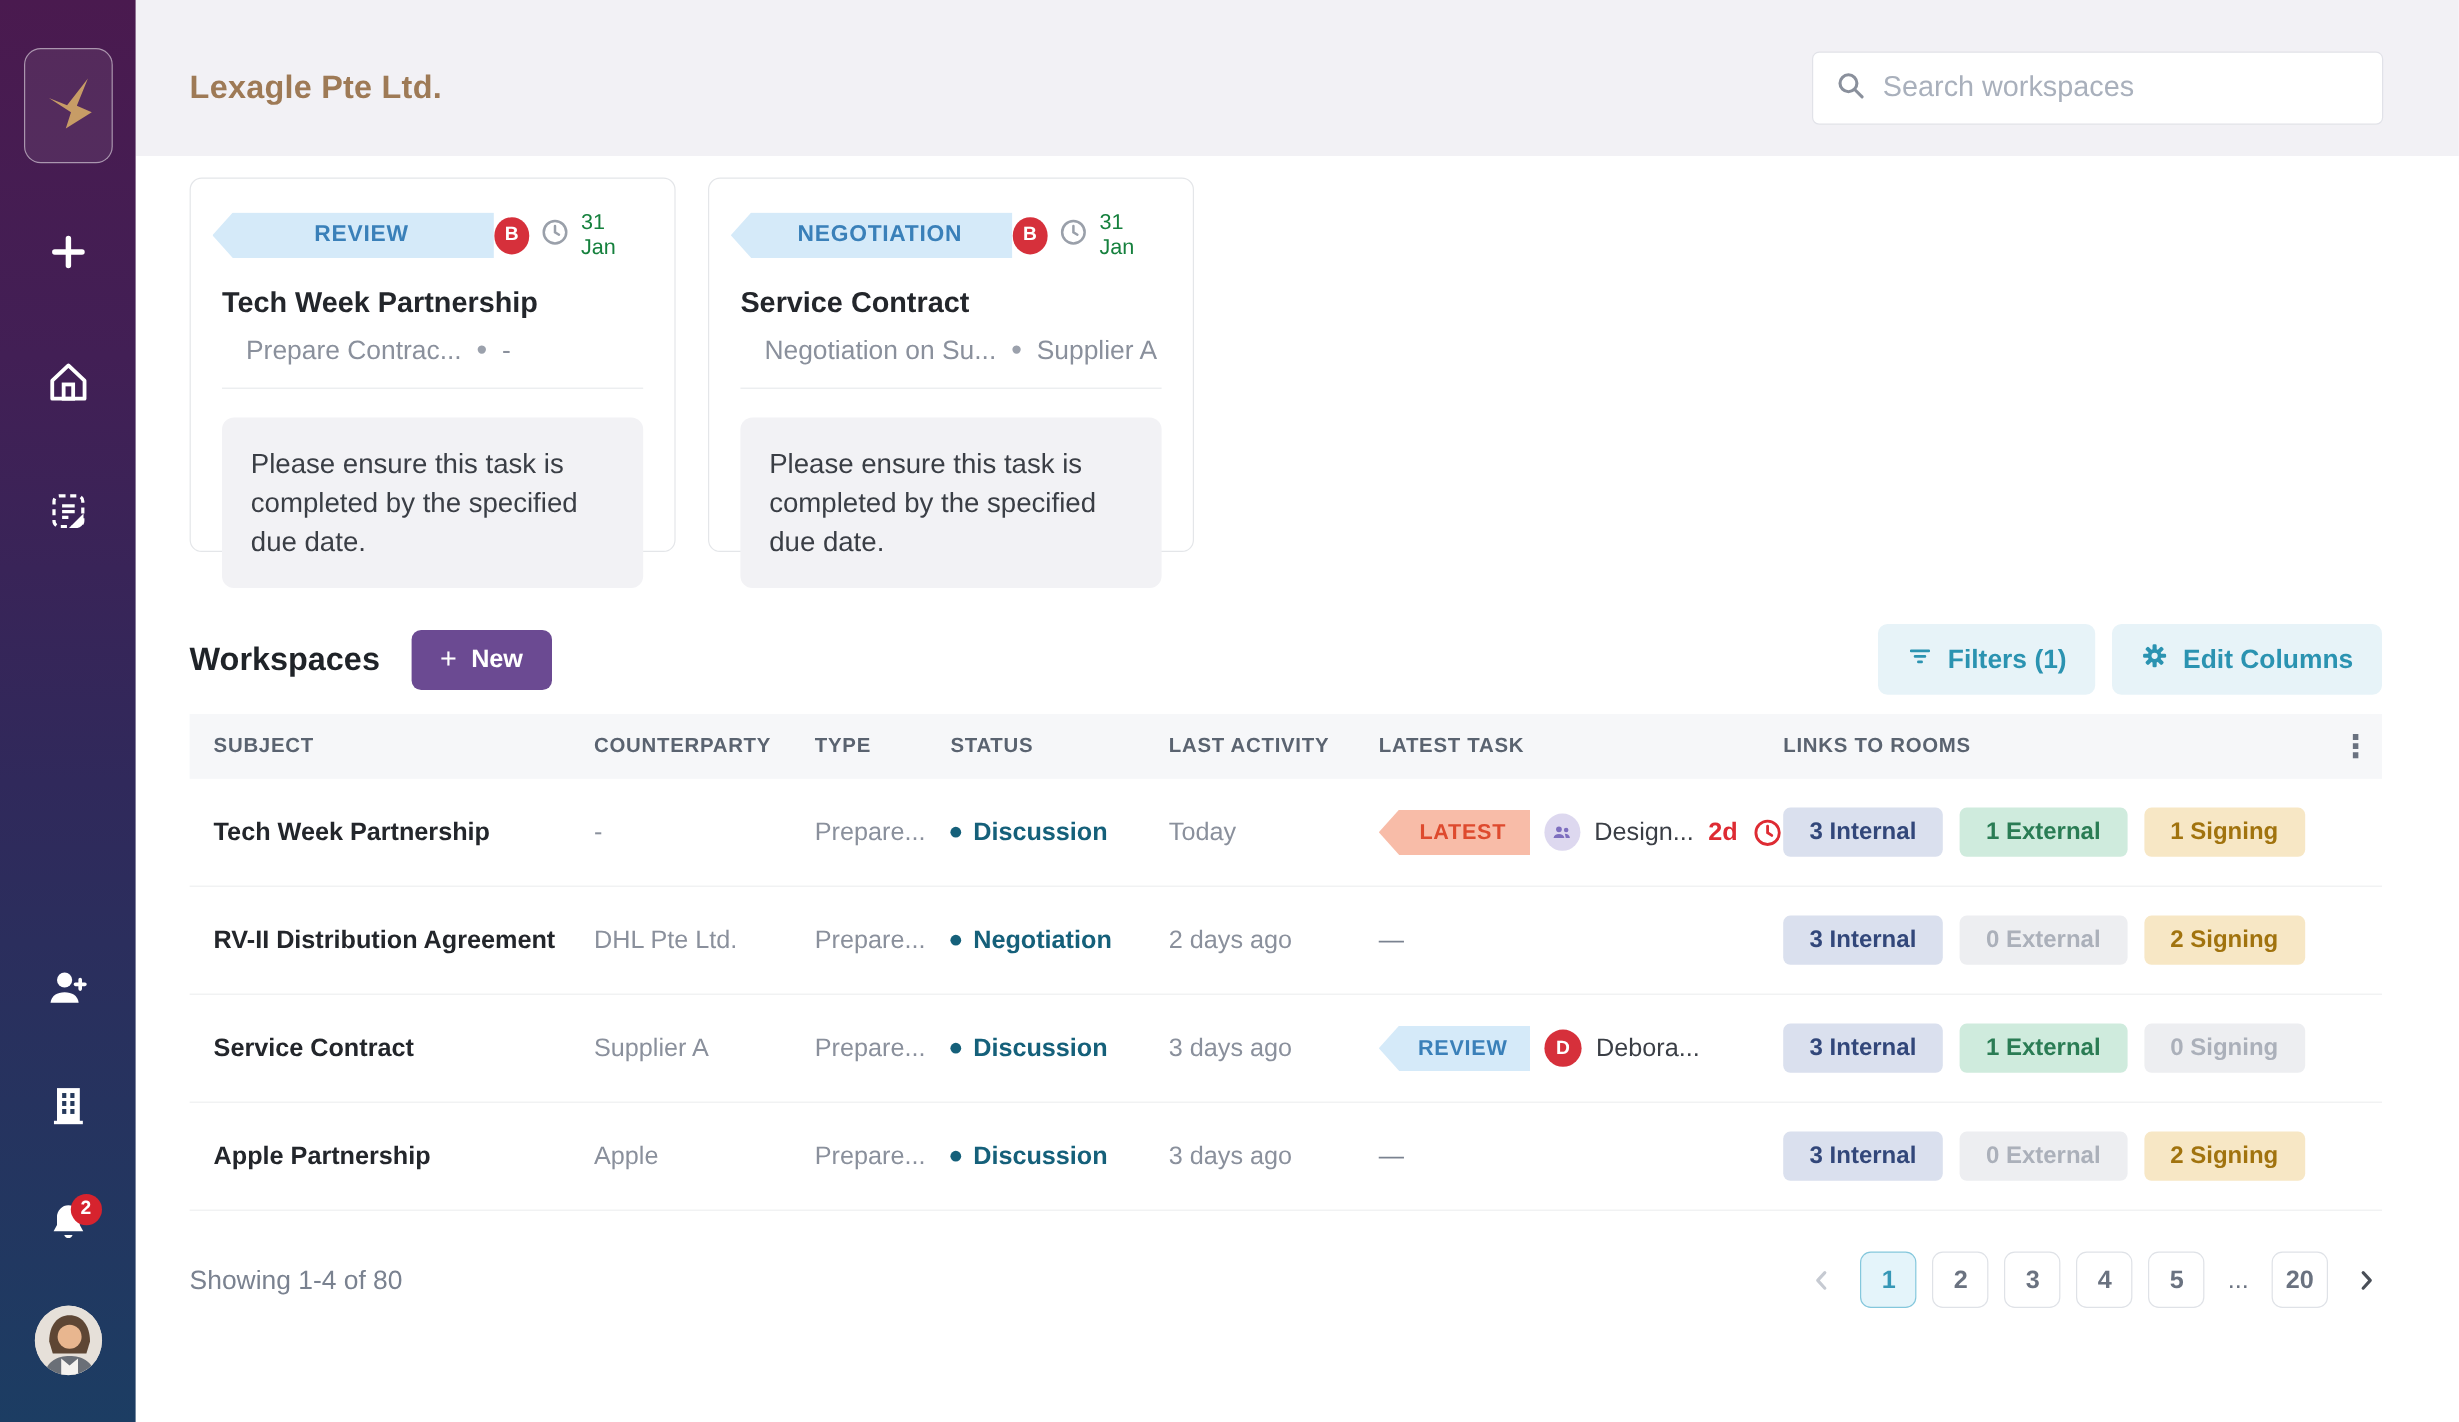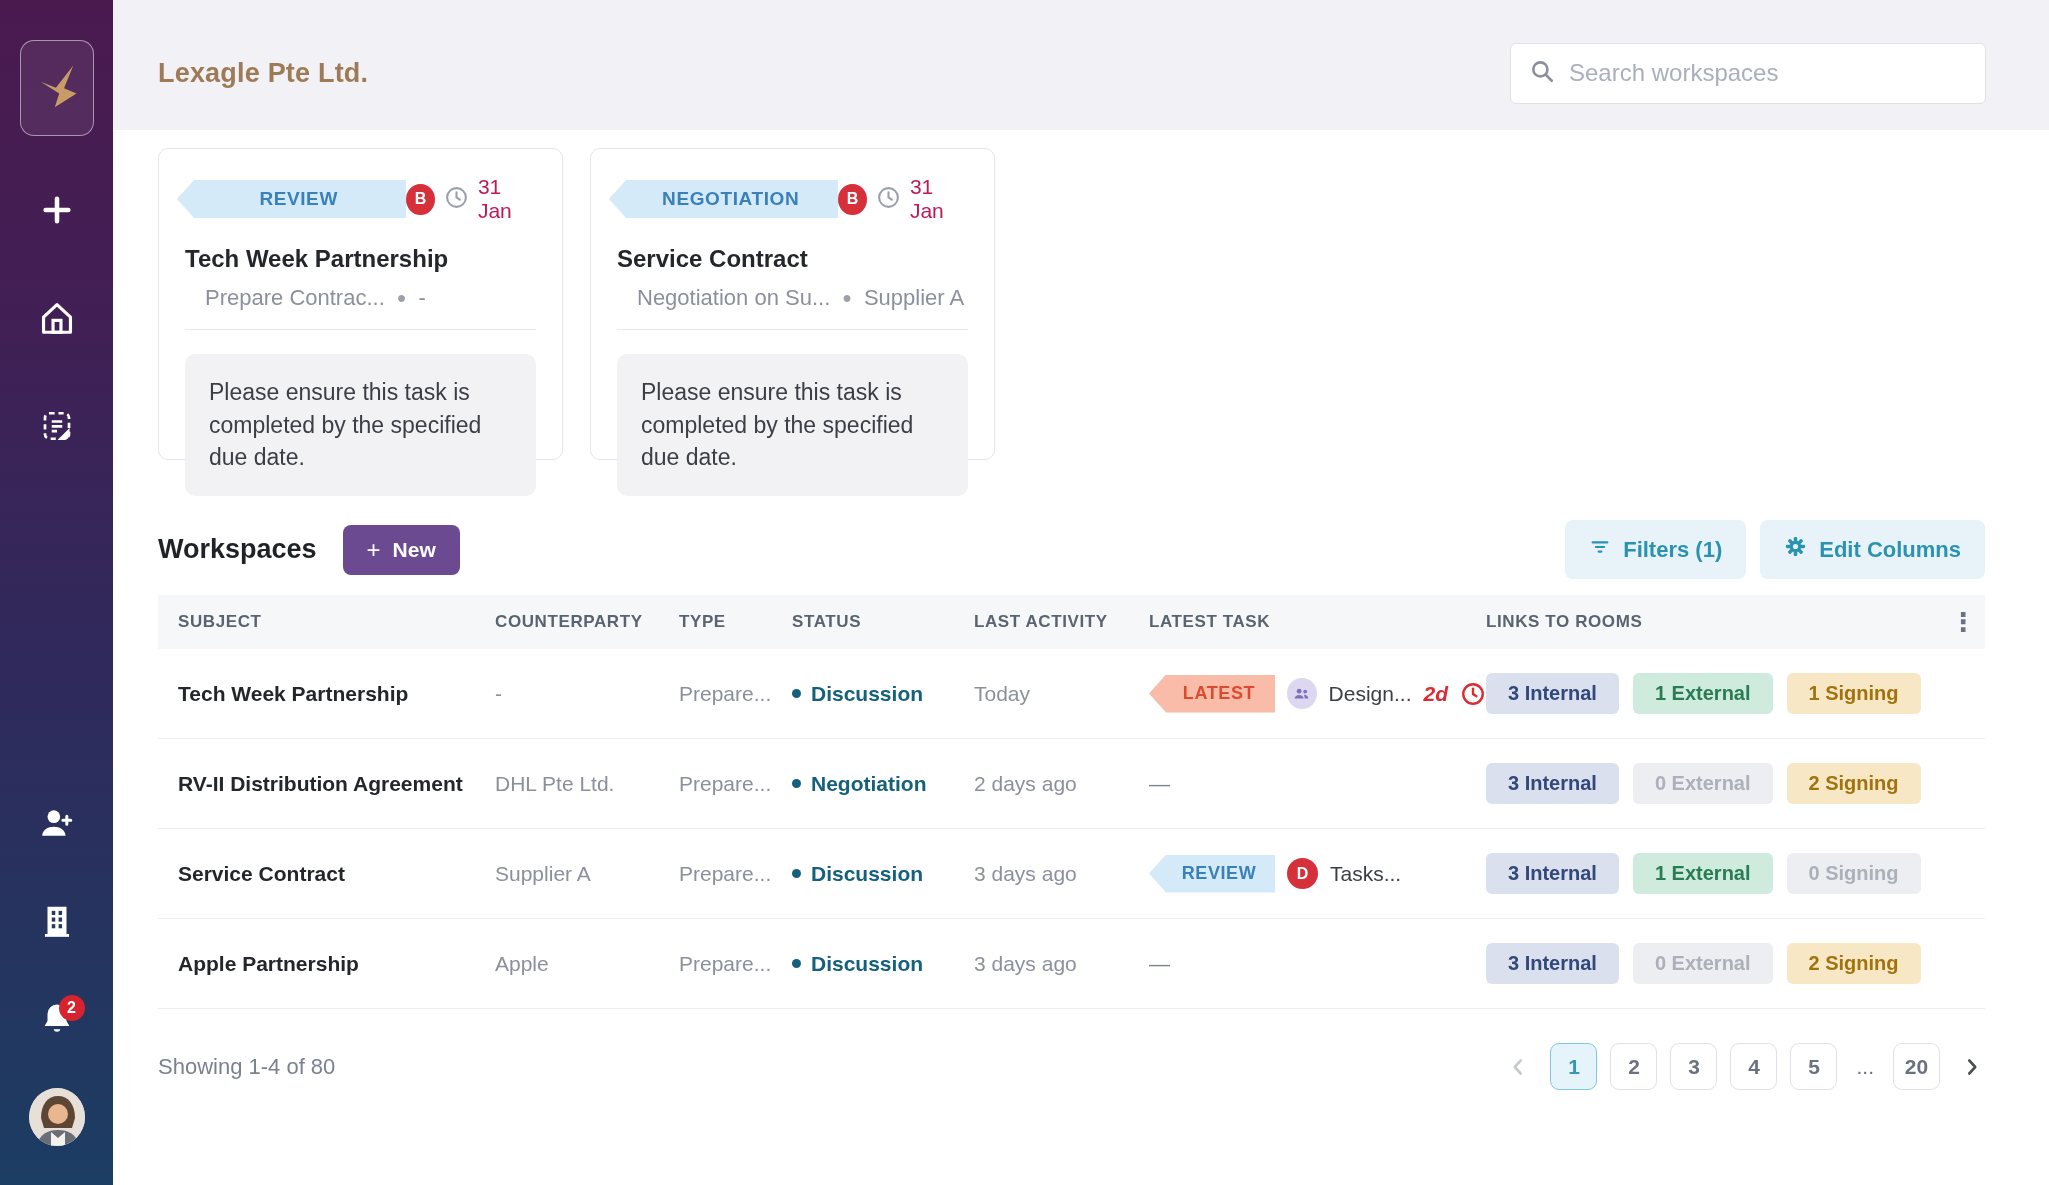--- a/index.html
+++ b/index.html
@@ -47,21 +47,21 @@
   .card-top{ display:flex; align-items:center; }
   .ribbon{ clip-path:polygon(17px 0,100% 0,100% 100%,17px 100%,0 50%);
     display:inline-flex; align-items:center; justify-content:center; height:38px;
     font-weight:bold; font-size:19px; letter-spacing:.6px; padding:0 14px 0 28px;}
   .ribbon.review,.ribbon.negotiation{ background:var(--ribbon-blue-bg); color:var(--ribbon-blue-text);}
   .ribbon.draft{ background:var(--draft-bg); color:var(--draft-text);}
   .card .ribbon{ width:240px; margin-left:-8px;}
   .card-meta{ display:flex; align-items:center; gap:9px; margin-left:auto;}
   .init-avatar{ width:31px; height:31px; border-radius:50%; background:var(--red); color:#fff;
     font-size:16px; font-weight:bold; display:flex; align-items:center; justify-content:center;}
-  .due-date{ font-size:21px; color:#be185d;}
+  .due-date{ font-size:18px; color:#15803d;}
   .card-title{ font-size:24px; font-weight:bold; color:var(--ink); margin-top:22px;}
   .card-sub{ display:flex; align-items:center; gap:12px; margin-top:12px; font-size:22px; color:var(--gray);margin-left:20px;}
   .dot-sep{ font-size:16px; color:#9BA1AC;}
   .card-div{ border:none; border-top:1px solid #E8EAED; margin-top:18px;}
   .card-msg{ background:#F2F2F5; border-radius:10px; margin-top:24px; padding:22px 24px;
     font-size:23px; color:#3A3E45; line-height:1.42;}
 
   
   .ws-head{ margin-top:60px;}
   .ws-left{ display:flex; align-items:center; gap:26px;}
@@ -74,21 +74,21 @@
   .thead,.trow{ display:grid; grid-template-columns:317px 184px 113px 182px 175px 337px 1fr 44px; align-items:center;}
   .thead{ height:54px; background:#F6F7F9; color:var(--gray-dark); font-size:17px; font-weight:bold; letter-spacing:.6px; padding-left:20px;}
   .trow{ height:90px; border-bottom:1px solid #EEEFF1; padding-left:20px; font-size:21px;}
   .c-subject{ font-weight:bold; color:var(--ink);}
   .c-gray{ color:var(--gray);}
   .c-status{ display:flex; align-items:center; gap:10px; color:var(--teal-dark); font-weight:bold;}
   .c-status .sdot{ width:9px; height:9px; border-radius:50%; background:var(--teal-dark);}
   .lt-cell{ display:flex; align-items:center; gap:12px;}
   .lt-cell .ribbon{ min-width:126px; height:38px; font-size:18px;}
   .lt-name{ color:#3A3E45;}
-  .lt-due{ color:#DE2B33; font-weight:bold;font-style:italic;}
+  .lt-due{ color:#DE2B33; font-weight:bold;}
   .lt-empty{ color:#7A8290;}
   .avatar-group{ width:31px; height:31px; border-radius:50%; background:#DDD8EF; display:flex; align-items:center; justify-content:center;}
   .links-cell{ display:flex; align-items:center; gap:14px;}
   .chip{ height:41px; border-radius:6px; padding:0 22px; display:inline-flex; align-items:center;
     font-size:20px; font-weight:bold;}
   .chip.internal{ background:#DAE0EE; color:#32477A;}
   .chip.external{ background:#CFEBDD; color:#2A7C54;}
   .chip.signing{ background:#F7E7C5; color:#A1730E;}
   .chip.muted{ background:#EDEEF1; color:#ABB0BA;}
   .kebab{ color:#6A7280; font-size:26px; justify-self:center; letter-spacing:0;}
@@ -354,21 +354,21 @@
           <span class="c-gray" data-interactable="false">Supplier A</span>
           <span class="c-gray" data-interactable="false">Prepare...</span>
           <span class="c-status" data-interactable="false">
             <span class="sdot" data-interactable="false"></span>
             <span data-interactable="false">Discussion</span>
           </span>
           <span class="c-gray" data-interactable="false">3 days ago</span>
           <span class="lt-cell" data-interactable="false">
             <span class="ribbon review" data-interactable="false">REVIEW</span>
             <span class="init-avatar" data-interactable="false">D</span>
-            <span class="lt-name" data-interactable="false">Tasks...</span>
+            <span class="lt-name" data-interactable="false">Debora...</span>
           </span>
           <span class="links-cell" data-interactable="false">
             <span class="chip internal" data-interactable="true">3 Internal</span>
             <span class="chip external" data-interactable="true">1 External</span>
             <span class="chip muted" data-interactable="true">0 Signing</span>
           </span>
           <span data-interactable="false"></span>
         </div>
         <div class="trow" data-interactable="true">
           <span class="c-subject" data-interactable="false">Apple Partnership</span>

